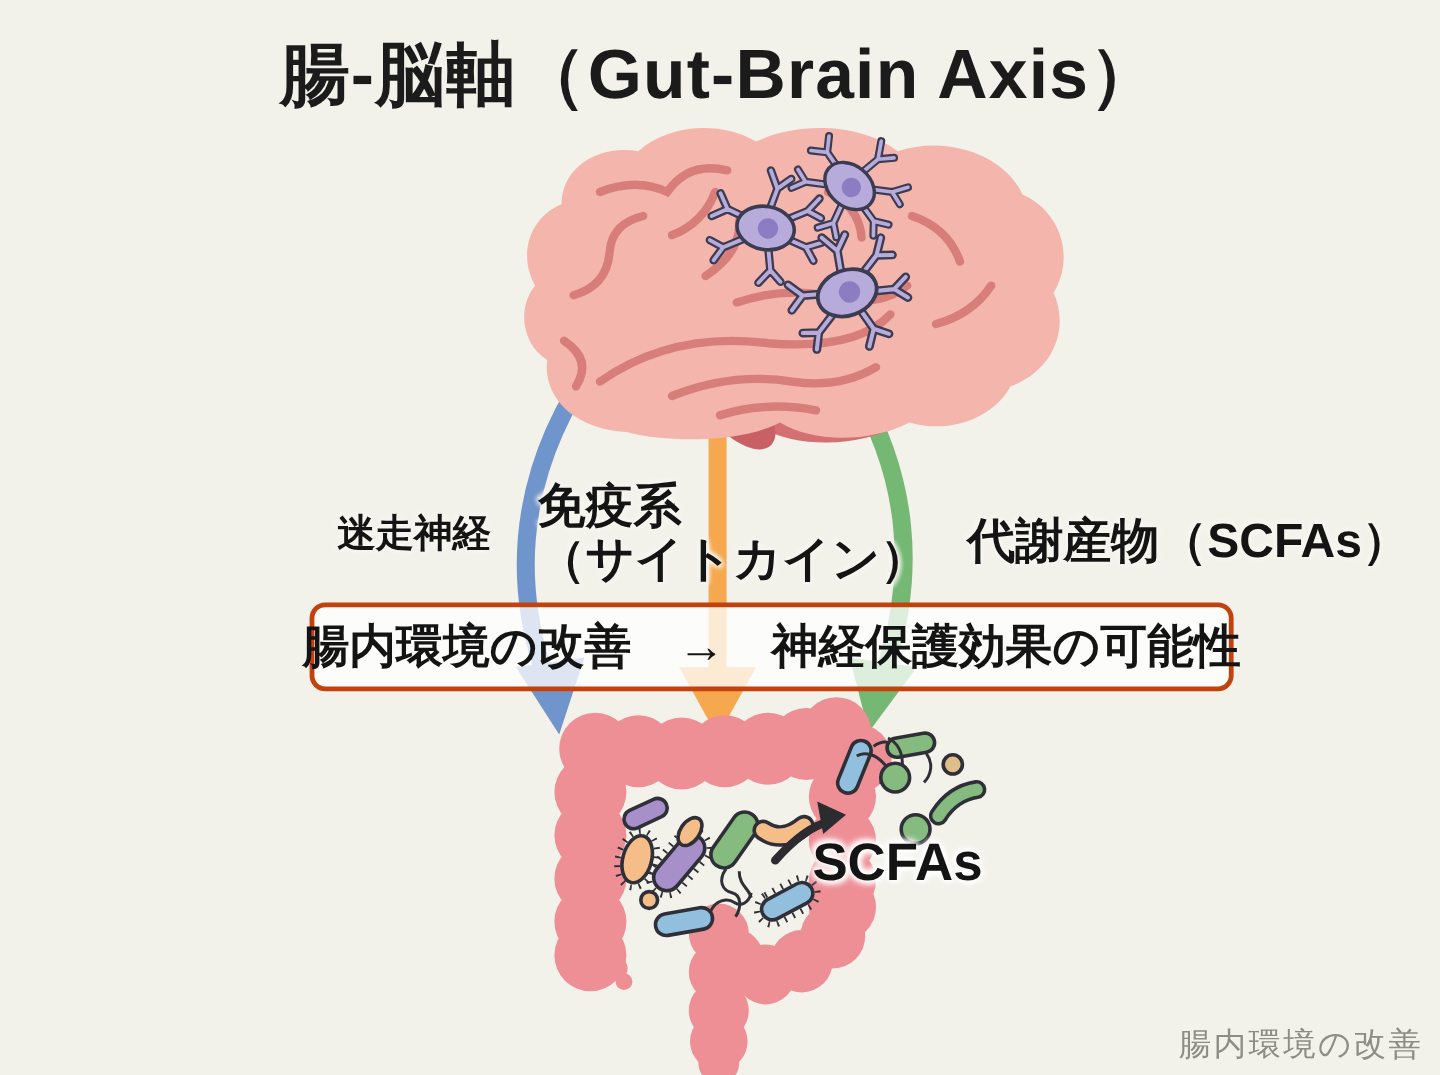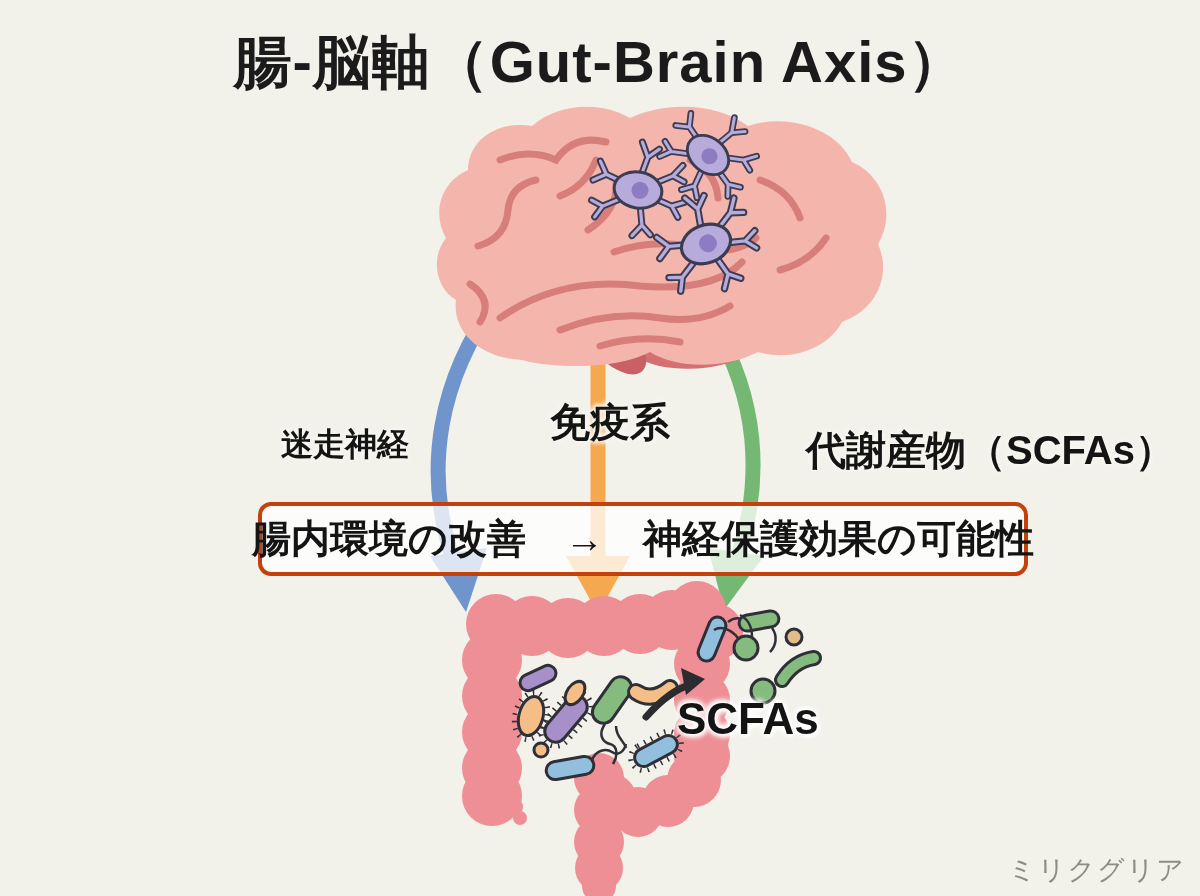--- a/index.html
+++ b/index.html
@@ -16,21 +16,21 @@
     text-align:center;font-size:58px;font-weight:800;color:#1b1b1b;
     letter-spacing:1px;
   }
   .lbl{
     position:absolute;z-index:4;color:#141414;font-weight:800;
     text-shadow:0 0 5px #f7f6f0,0 0 5px #f7f6f0,2px 2px 4px #f7f6f0,-2px -2px 4px #f7f6f0;
     white-space:nowrap;
   }
   .lbl-microglia{left:747px;top:170px;font-size:37px;}
   .lbl-vagus{left:281px;top:423px;font-size:32px;}
-  .lbl-immune{left:448px;top:400px;width:324px;text-align:center;font-size:40px;line-height:1.1;}
+  .lbl-immune{left:448px;top:400px;width:324px;text-align:left;font-size:40px;line-height:1.1;}
   .lbl-metabolites{left:806px;top:423px;font-size:40px;}
   .lbl-scfas{left:677px;top:694px;font-size:44px;font-weight:700;
     text-shadow:0 0 6px #fff,0 0 6px #fff,0 0 10px #fff,2px 2px 5px #fff,-2px -2px 5px #fff;}
   .summary-box{
     position:absolute;z-index:3;
     left:258px;top:502px;width:762px;height:66px;
     background:rgba(255,255,255,0.76);
     border:4px solid #c2410c;border-radius:13px;
     display:flex;align-items:center;justify-content:center;
     font-size:39px;font-weight:800;color:#141414;white-space:nowrap;
@@ -221,24 +221,25 @@
     </g>
   </svg>
 
   <div class="title">腸-脳軸（Gut-Brain Axis）</div>
 
 
   <div class="lbl lbl-vagus">迷走神経</div>
 
   <div class="lbl lbl-immune">
     <div>免疫系</div>
+    <div>（サイトカイン）</div>
   </div>
 
   <div class="lbl lbl-metabolites">代謝産物（SCFAs）</div>
 
   <div class="summary-box">
     <span>腸内環境の改善　→　神経保護効果の可能性</span>
   </div>
 
   <div class="lbl lbl-scfas">SCFAs</div>
 
-  <div class="watermark">ミリクグリア</div>
+  <div class="watermark">腸内環境の改善</div>
 </div>
 
 </body></html>

